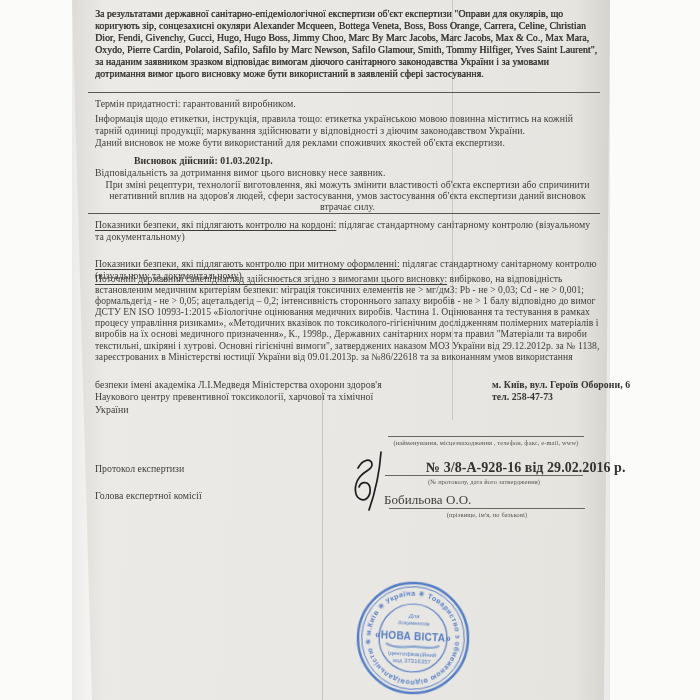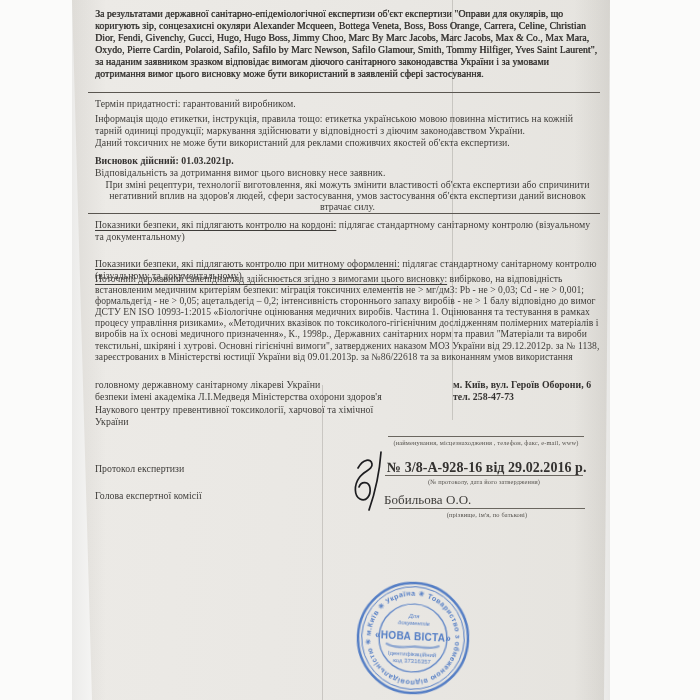--- a/index.html
+++ b/index.html
@@ -15,21 +15,21 @@
     -webkit-clip-path:polygon(72px 0px,610px 0px,604px 700px,92px 700px);
     clip-path:polygon(72px 0px,610px 0px,604px 700px,92px 700px);
   }
   .paper-shade-left{left:72px;top:0;width:34px;height:700px;
     background:linear-gradient(90deg,rgba(100,95,88,.10),rgba(100,95,88,0));}
   .paper-shade-right{left:574px;top:0;width:36px;height:700px;
     background:linear-gradient(90deg,rgba(100,95,88,0),rgba(100,95,88,.12));}
   .crease{width:1px;background:rgba(120,114,106,.28);}
   .bt{font-size:9.8px;line-height:12.1px;color:#3e3c39;width:505px;left:95px;letter-spacing:.05px;}
   .heavy{text-shadow:.4px 0 .2px rgba(45,43,40,.85);color:#343230;}
-  .bold{font-weight:bold;color:#343230;}
+  .bold{font-weight:bold;color:#343230;margin-left:39px;}
   .u{text-decoration:underline;text-underline-offset:1.5px;}
   .rule{height:1px;background:#5a5650;}
   .thin-rule{height:1px;background:#6a665f;}
   .cap{font-size:6.4px;line-height:7px;color:#55524d;letter-spacing:.15px;text-align:center;}
   .nowrap{white-space:nowrap;}
   .sig-svg{overflow:visible;}
   .stamp{filter:blur(.25px);opacity:.88;transform:rotate(3deg);}
 </style>
 </head>
 <body>
@@ -39,36 +39,35 @@
 <div class="abs paper-shade-right"></div>
 <div class="abs crease" style="left:452px;top:0;height:420px;"></div>
 <div class="abs crease" style="left:322px;top:385px;height:315px;"></div>
 
 <div class="abs bt heavy" style="top:8px;">За результатами державної санітарно-епідеміологічної експертизи об'єкт експертизи "Оправи для окулярів, що коригують зір, сонцезахисні окуляри Alexander Mcqueen, Bottega Veneta, Boss, Boss Orange,  Carrera,  Celine, Christian Dior, Fendi,  Givenchy, Gucci,  Hugo,  Hugo Boss,  Jimmy Choo,  Marc By Marc Jacobs,  Marc Jacobs,  Max &amp; Co.,  Max Mara,  Oxydo,  Pierre Cardin,  Polaroid,  Safilo,  Safilo by Marc Newson, Safilo Glamour, Smith,  Tommy Hilfiger, Yves Saint Laurent", за наданим заявником зразком відповідає вимогам діючого санітарного законодавства України і за умовами дотримання вимог цього висновку може бути використаний в заявленій сфері застосування.</div>
 <div class="abs rule" style="left:88px;top:92px;width:512px;"></div>
 
 <div class="abs bt" style="top:98px;">Термін придатності:  гарантований виробником.</div>
 
 <div class="abs bt" style="top:113px;line-height:12px;">Інформація щодо етикетки, інструкція, правила тощо: етикетка українською мовою повинна міститись на кожній тарній одиниці продукції; маркування здійснювати у відповідності з діючим законодавством України.</div>
-<div class="abs bt" style="top:137px;">Даний токсичних не може бути використаний для реклами споживчих якостей об'єкта експертизи.</div>
+<div class="abs bt" style="top:137px;">Даний висновок не може бути використаний для реклами споживчих якостей об'єкта експертизи.</div>
 
 <div class="abs bt bold" style="top:155px;">Висновок дійсний: 01.03.2021р.</div>
 
 <div class="abs bt" style="top:167px;">Відповідальність за дотримання вимог цього висновку несе заявник.</div>
 <div class="abs bt" style="top:179px;line-height:11px;text-align:center;">При зміні рецептури, технології виготовлення, які можуть змінити  властивості об'єкта експертизи або спричинити негативний вплив на здоров'я людей, сфери застосування, умов застосування об'єкта експертизи даний висновок втрачає силу.</div>
 <div class="abs rule" style="left:88px;top:213px;width:512px;"></div>
 
 <div class="abs bt" style="top:219px;line-height:11.6px;"><span class="u">Показники безпеки, які підлягають контролю на кордоні:</span><span> підлягає стандартному санітарному контролю (візуальному та документальному)</span></div>
 
 <div class="abs bt" style="top:258px;line-height:11.6px;"><span class="u">Показники безпеки, які підлягають контролю при митному оформленні:</span><span> підлягає стандартному санітарному контролю (візуальному та документальному)</span></div>
 
 <div class="abs bt" style="top:273px;line-height:11.1px;font-size:9.6px;"><span class="u">Поточний державний санепіднагляд здійснюється згідно з вимогами цього висновку:</span><span> вибірково, на відповідність встановленим медичним критеріям безпеки: міграція токсичних елементів не &gt; мг/дм3: Pb - не &gt; 0,03; Cd -  не &gt; 0,001; формальдегід -  не &gt; 0,05; ацетальдегід – 0,2; інтенсивність стороннього запаху виробів - не &gt; 1 балу відповідно до вимог ДСТУ EN ISO 10993-1:2015 «Біологічне оцінювання медичних виробів. Частина 1. Оцінювання та тестування в рамках процесу управління ризиками», «Методичних вказівок по токсиколого-гігієнічним дослідженням полімерних матеріалів і виробів на їх основі медичного призначення», К., 1998р.,  Державних санітарних норм та правил "Матеріали та вироби текстильні, шкіряні і хутрові. Основні гігієнічні вимоги", затверджених наказом МОЗ України від 29.12.2012р. за № 1138, зареєстрованих в Міністерстві юстиції України від 09.01.2013р. за №86/22618 та за виконанням умов використання</span></div>
 
 <div class="abs" style="left:95px;top:379px;">
-  <div class="bt nowrap" style="position:static;line-height:12.45px;">головному державному санітарному лікареві України</div>
   <div class="bt nowrap" style="position:static;line-height:12.45px;">безпеки імені академіка Л.І.Медведя Міністерства охорони здоров'я</div>
   <div class="bt nowrap" style="position:static;line-height:12.45px;">Наукового центру превентивної токсикології, харчової та хімічної</div>
   <div class="bt nowrap" style="position:static;line-height:12.45px;">України</div>
 </div>
 
 <div class="abs bt bold nowrap" style="left:453px;top:379px;width:auto;">м. Київ, вул. Героїв Оборони, 6</div>
 <div class="abs bt bold nowrap" style="left:453px;top:391px;width:auto;">тел. 258-47-73</div>
 
 <div class="abs thin-rule" style="left:388px;top:436px;width:196px;"></div>
 <div class="abs cap" style="left:385px;top:439px;width:202px;">(найменування, місцезнаходження , телефон, факс, e-mail, www)</div>

